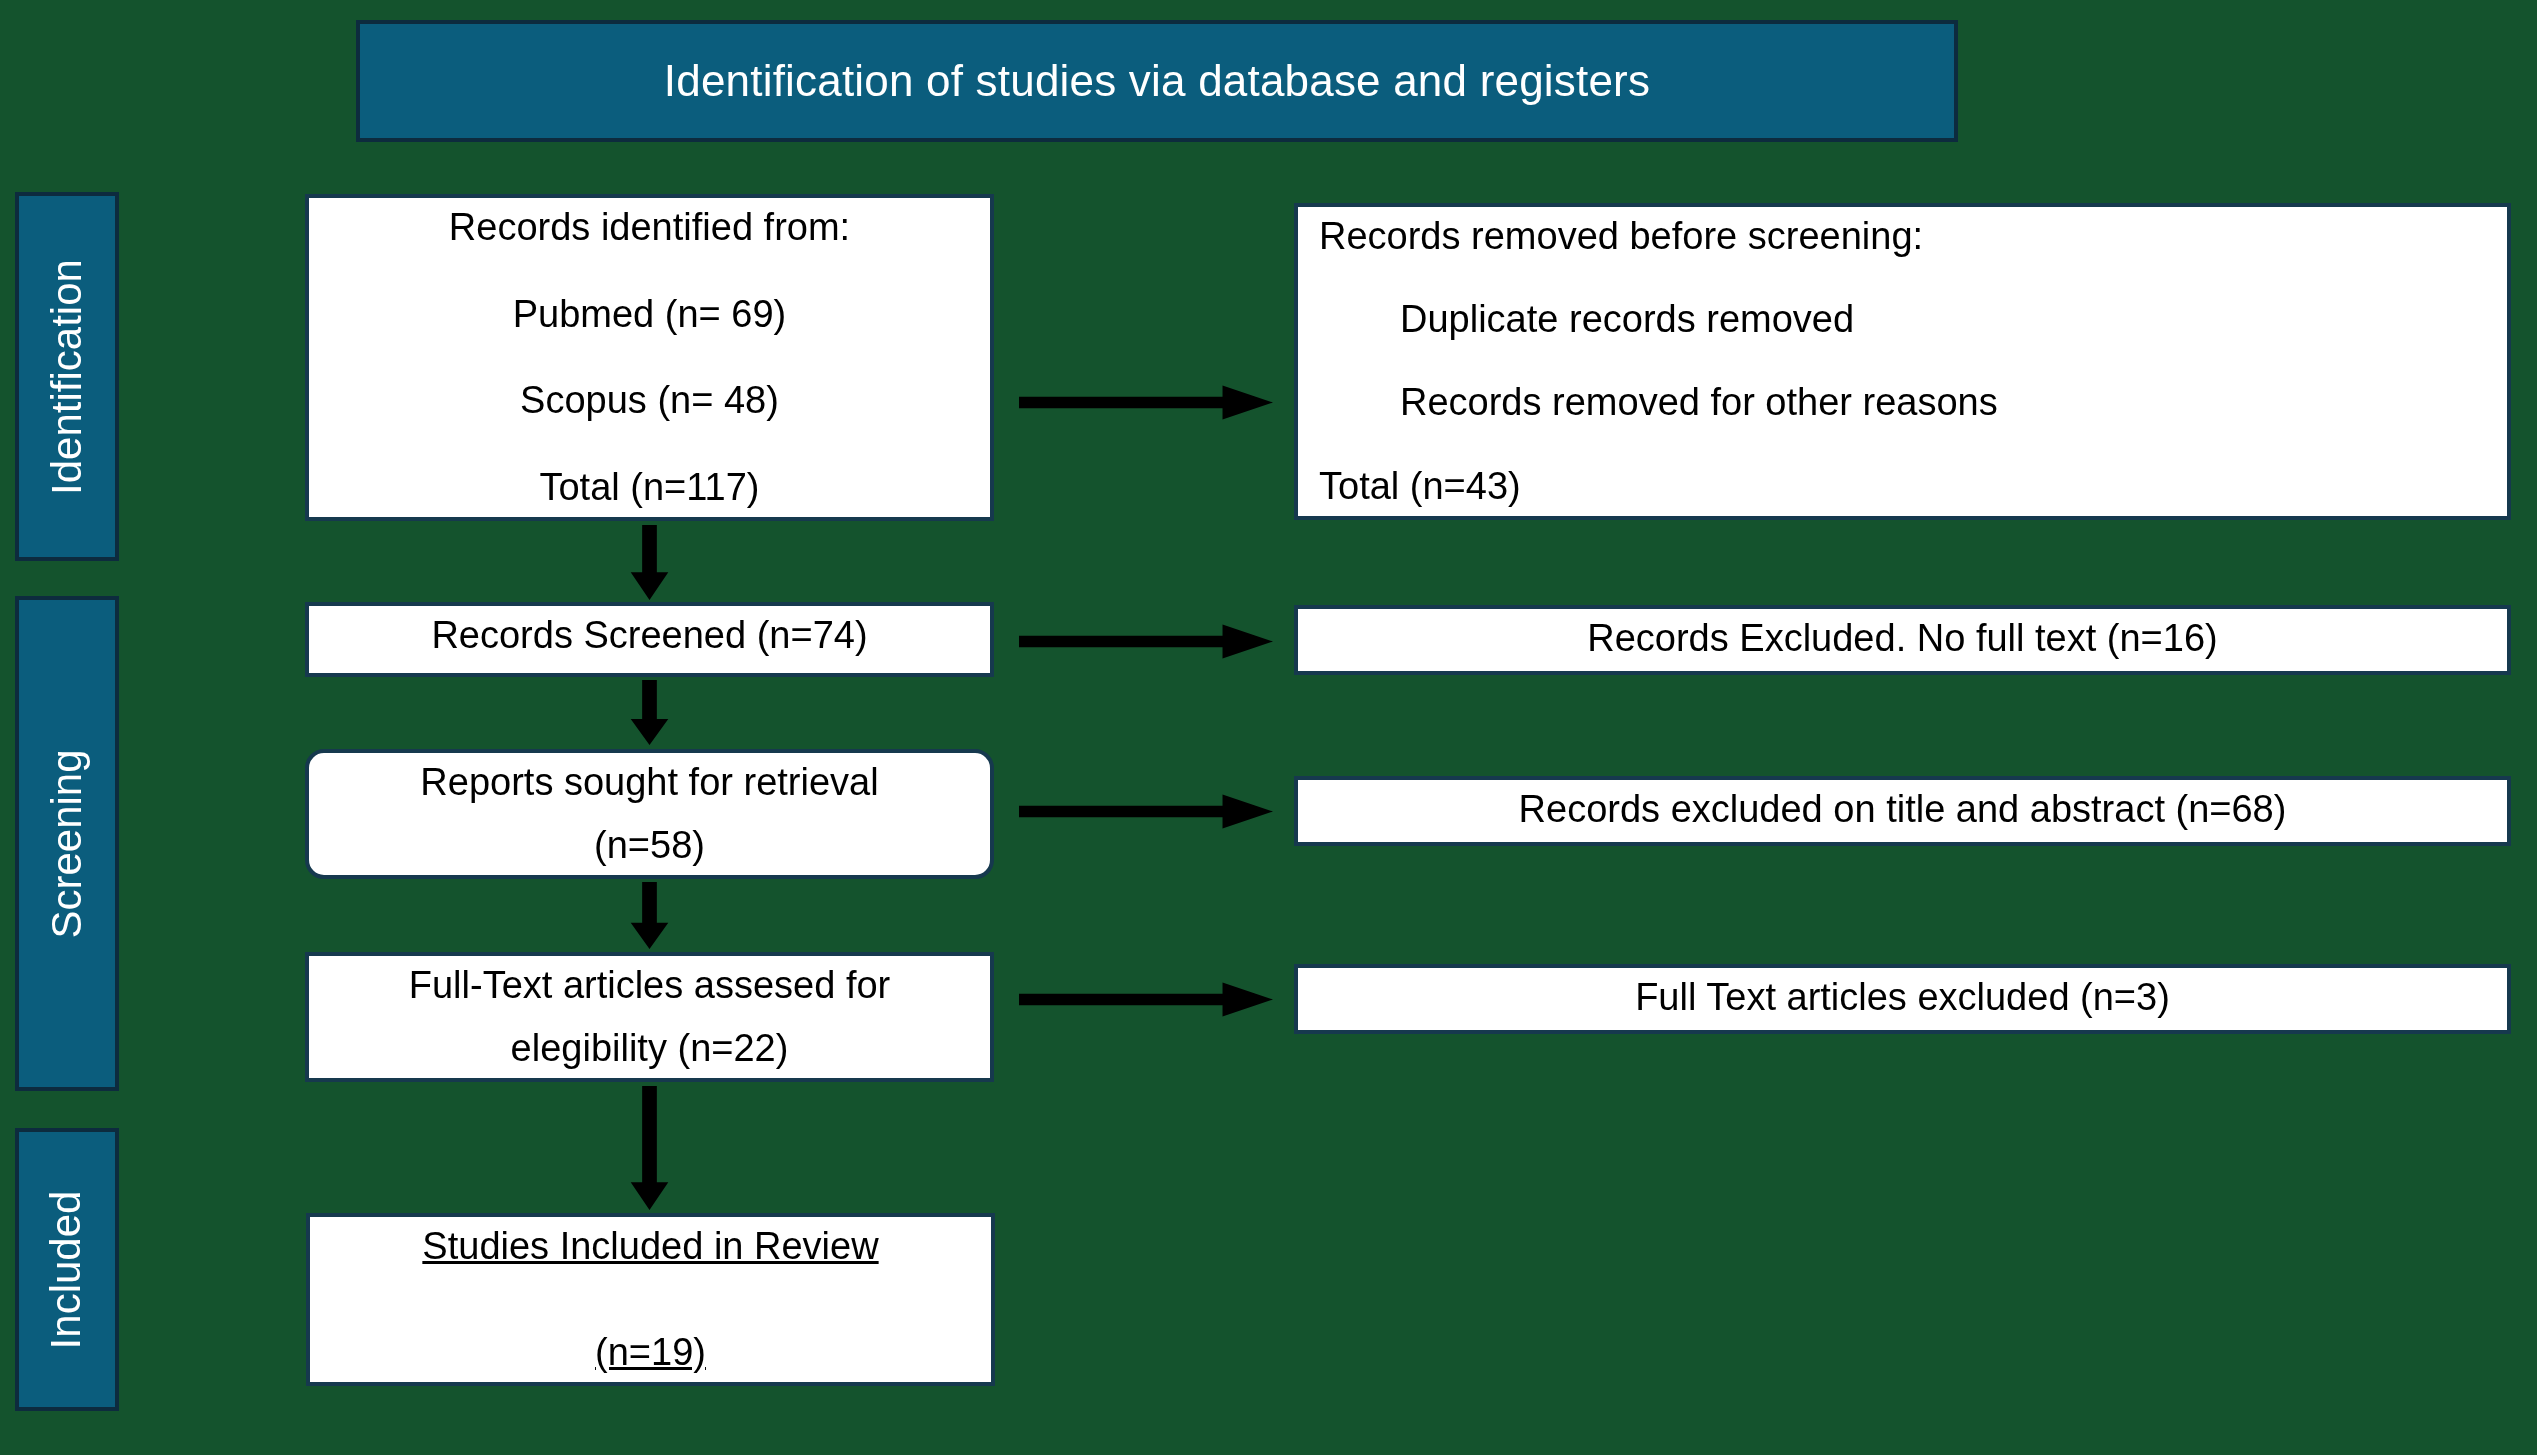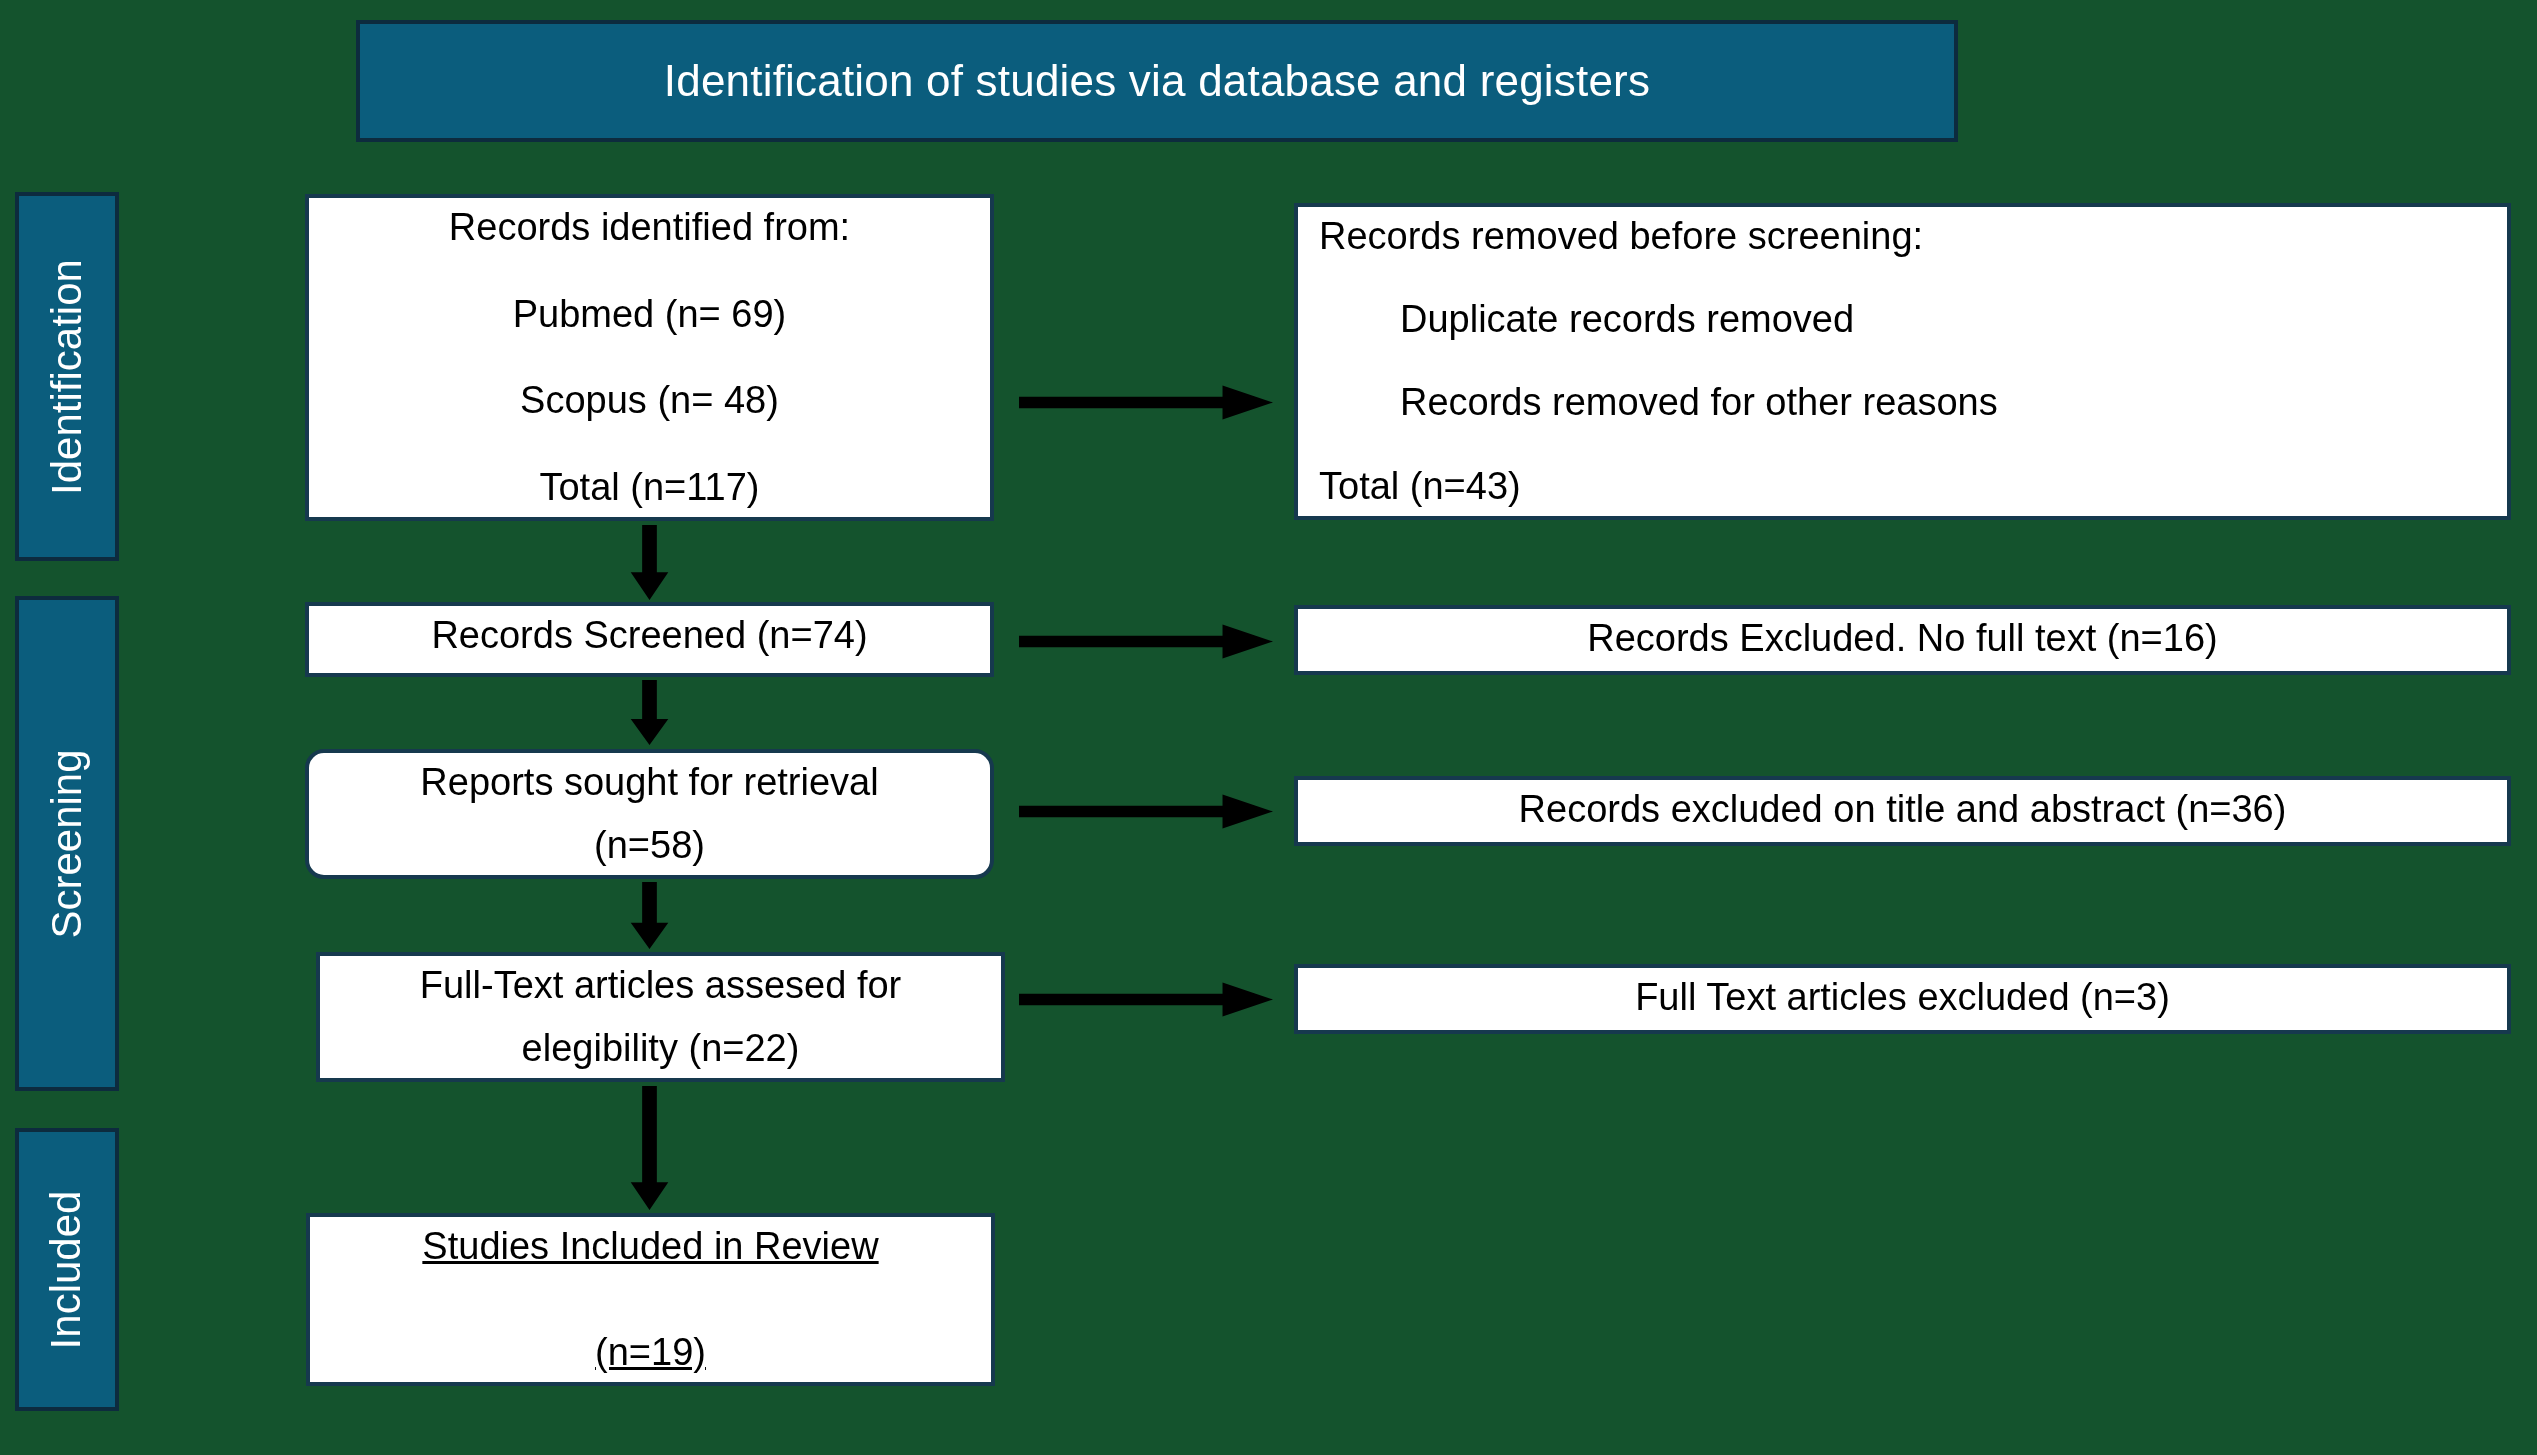--- a/index.html
+++ b/index.html
@@ -89,21 +89,21 @@
     text-align: center;
   }
   .flow-line.indent {
     padding-left: 81px;
   }
 
   
   #box-identified   { left: 305px; top: 194px;  width: 689px; height: 327px; }
   #box-screened     { left: 305px; top: 602px;  width: 689px; height: 75px;  }
   #box-sought       { left: 305px; top: 749px;  width: 689px; height: 130px; border-radius: 19px; }
-  #box-fulltext     { left: 316px; top: 952px; width: 689px; height: 130px; }
+  #box-fulltext     { left: 305px; top: 952px; width: 689px; height: 130px; }
   #box-included     { left: 306px; top: 1213px; width: 689px; height: 173px; text-decoration: underline; }
 
   
   #box-removed      { left: 1294px; top: 203px;  width: 1217px; height: 317px; }
   #box-nofulltext   { left: 1294px; top: 605px;  width: 1217px; height: 70px;  }
   #box-excl-title   { left: 1294px; top: 776px;  width: 1217px; height: 70px;  }
   #box-excl-full    { left: 1294px; top: 964px; width: 1217px; height: 70px;  }
 
   
   .arrow-h {
@@ -188,21 +188,21 @@
     <div class="flow-line">(n=58)</div>
   </div>
 
   <div class="arrow-h" style="left:1019px; top:793px; width:254px; height:37px;">
     <svg viewBox="0 0 312 46" preserveAspectRatio="none">
       <path d="M0,16 L250,16 L250,2 L312,23 L250,44 L250,30 L0,30 Z" fill="#000000"></path>
     </svg>
   </div>
 
   <div class="flow-box" id="box-excl-title">
-    <div class="flow-line">Records excluded on title and abstract (n=36)</div>
+    <div class="flow-line">Records excluded on title and abstract (n=68)</div>
   </div>
 
   <div class="arrow-v" style="left:625px; top:882px; width:49px; height:67px;">
     <svg viewBox="0 0 60 82" preserveAspectRatio="none">
       <path d="M21,0 L39,0 L39,50 L53,50 L30,82 L7,50 L21,50 Z" fill="#000000"></path>
     </svg>
   </div>
 
   <div class="flow-box" id="box-fulltext">
     <div class="flow-line">Full-Text articles assesed for</div>

